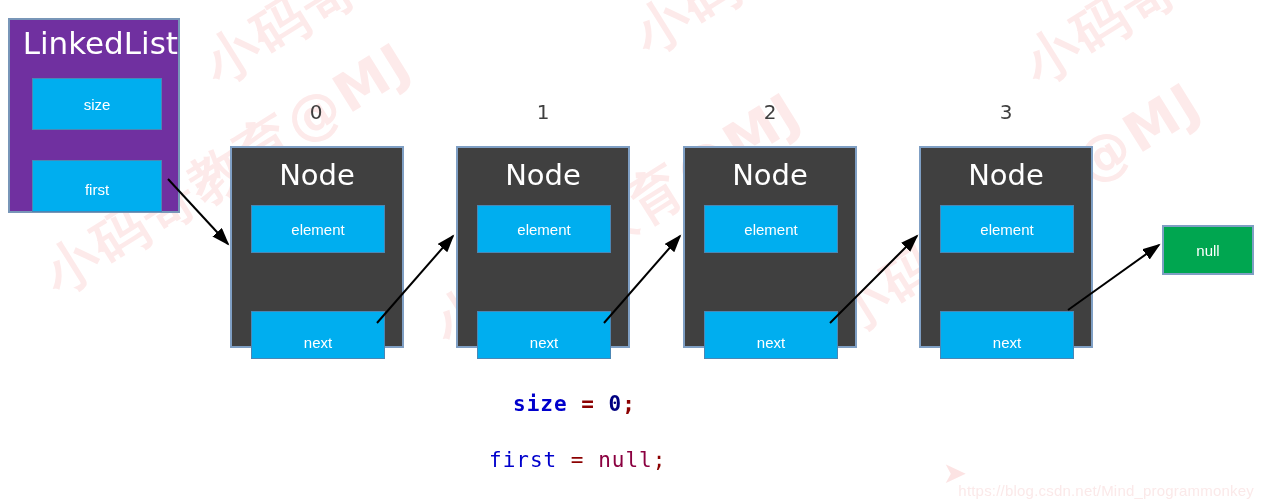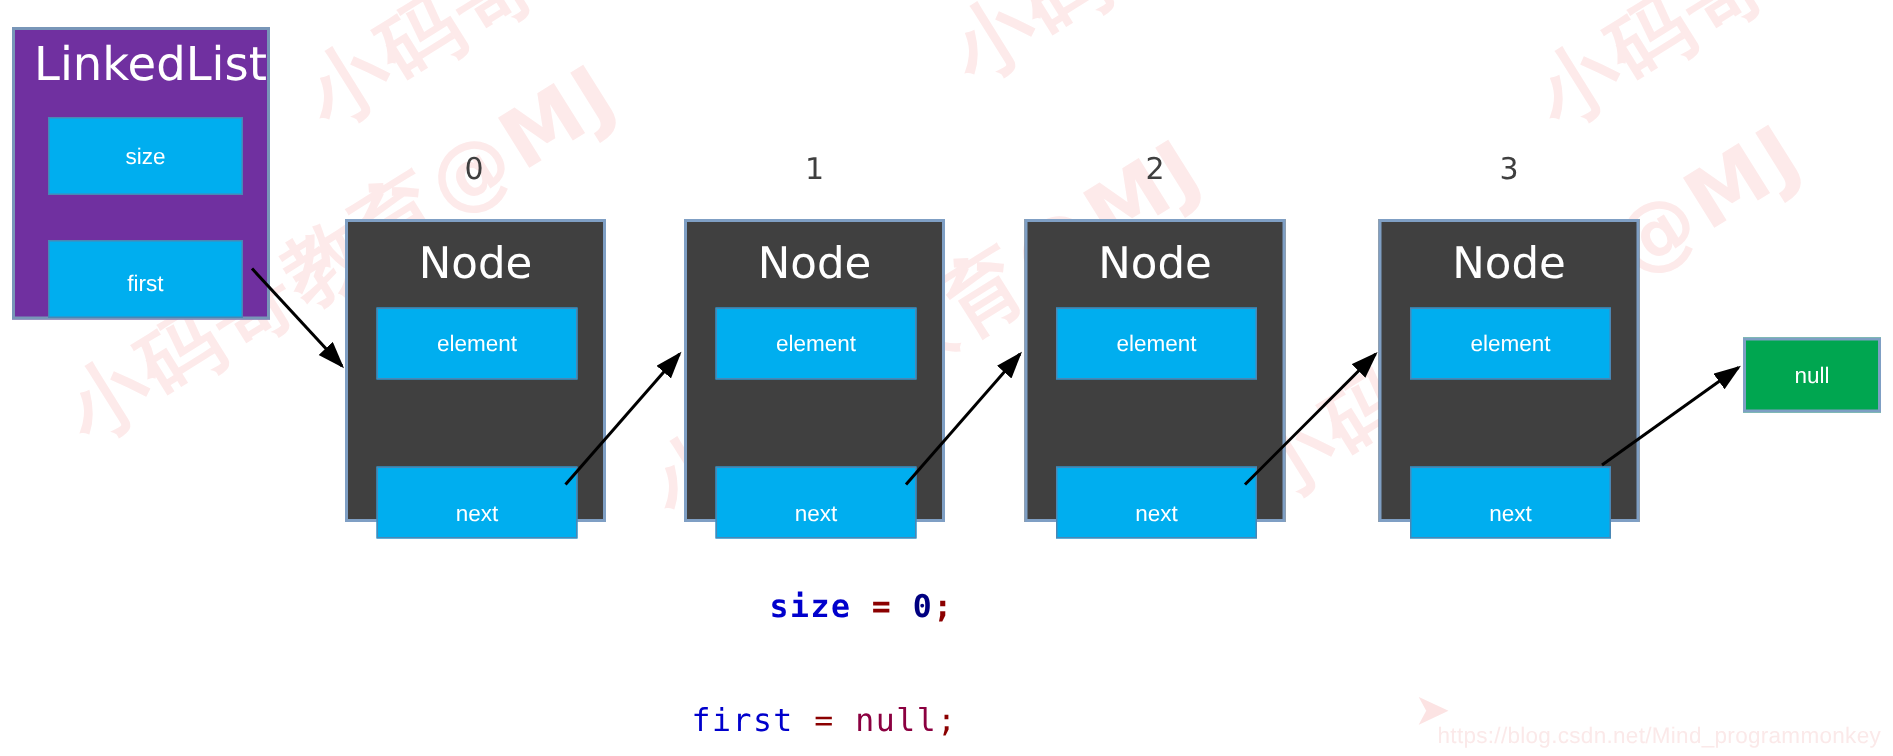--- a/index.html
+++ b/index.html
@@ -178,21 +178,21 @@
   
   .code {
     position: absolute;
     font-family: "DejaVu Sans Mono", monospace;
     font-size: 21px;
     letter-spacing: 1px;
     z-index: 2;
     white-space: pre;
   }
   .code.line1 { left: 513px; top: 392px; font-weight: bold; }
-  .code.line2 { left: 461px; top: 448px; margin-top: 20px; }
+  .code.line2 { left: 489px; top: 448px; }
   .tok-ident { color: #0000CC; }
   .tok-op    { color: #8B0000; }
   .tok-num   { color: #000080; }
   .tok-kw    { color: #8B0040; }
 </style>
 </head>
 <body>
 
 <div id="canvas">
 

